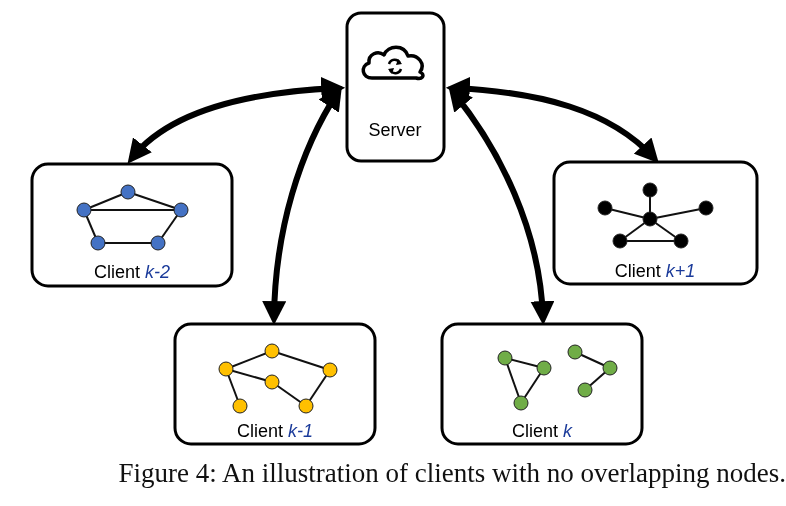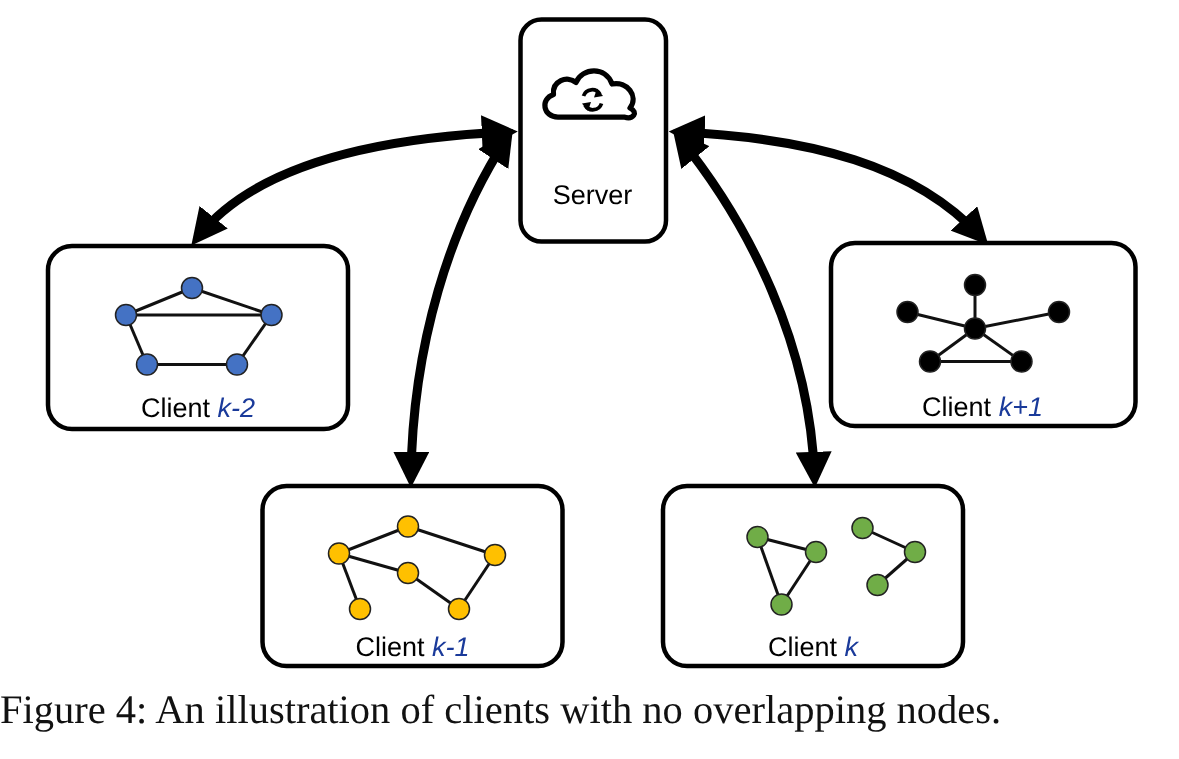--- a/index.html
+++ b/index.html
@@ -5,21 +5,21 @@
     html, body { margin: 0; padding: 0; background: #ffffff; }
     body { width: 786px; height: 506px; position: relative; overflow: hidden; }
     #diagram { position: absolute; left: 0; top: 0; }
     .box { fill: #ffffff; stroke: #000000; stroke-width: 3; }
     .arrow { fill: none; stroke: #000000; stroke-width: 6; }
     .edge { stroke: #111111; stroke-width: 2; }
     .node { stroke: #222222; stroke-width: 1; }
     .label { font-family: "Liberation Sans", sans-serif; font-size: 18px; fill: #000; }
     .label .it { font-style: italic; fill: #1a3a9a; }
     .caption {
-      position: absolute; left: 0; width: 786px; top: 458px; text-align: left;
+      position: absolute; left: 0; width: 786px; top: 458px; text-align: right;
       font-family: "Liberation Serif", serif; font-size: 27px; color: #111;
     }
   </style>
 </head>
 <body>
 
 <svg id="diagram" width="786" height="506" viewBox="0 0 786 506" xmlns="http://www.w3.org/2000/svg">
   <defs>
     <marker id="ah" viewBox="0 0 10 10" refX="7" refY="5" markerWidth="4" markerHeight="4" orient="auto-start-reverse" markerUnits="strokeWidth">
       <path d="M0,0 L10,5 L0,10 Z" fill="#000"></path>

